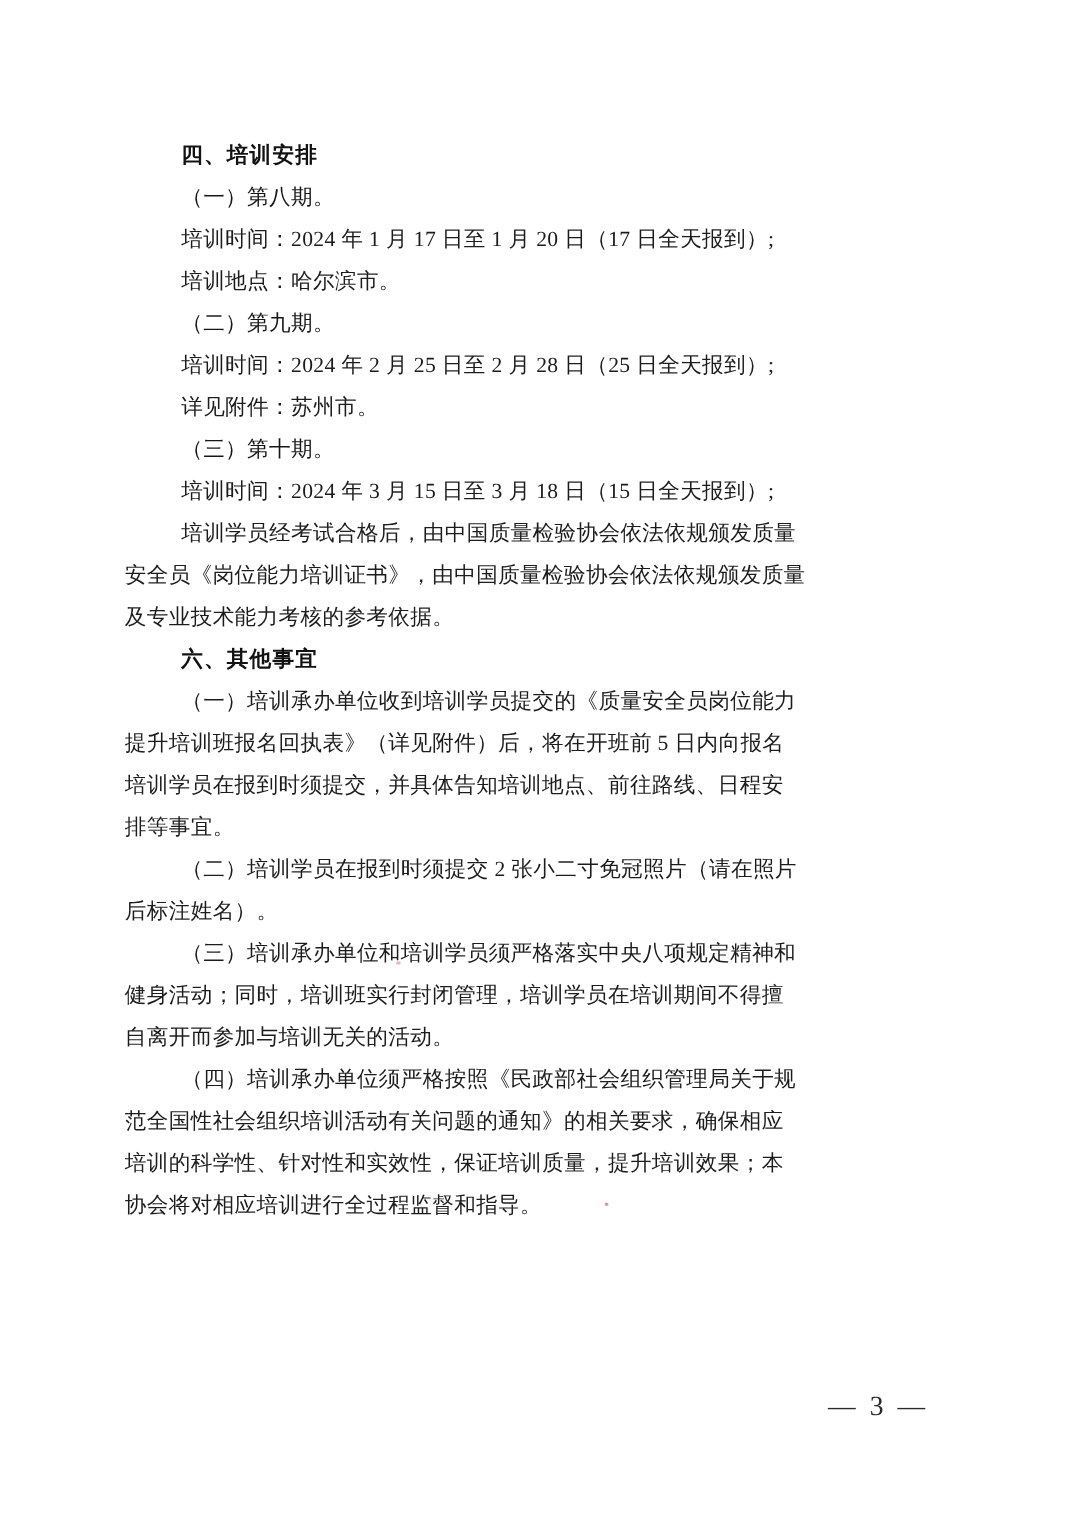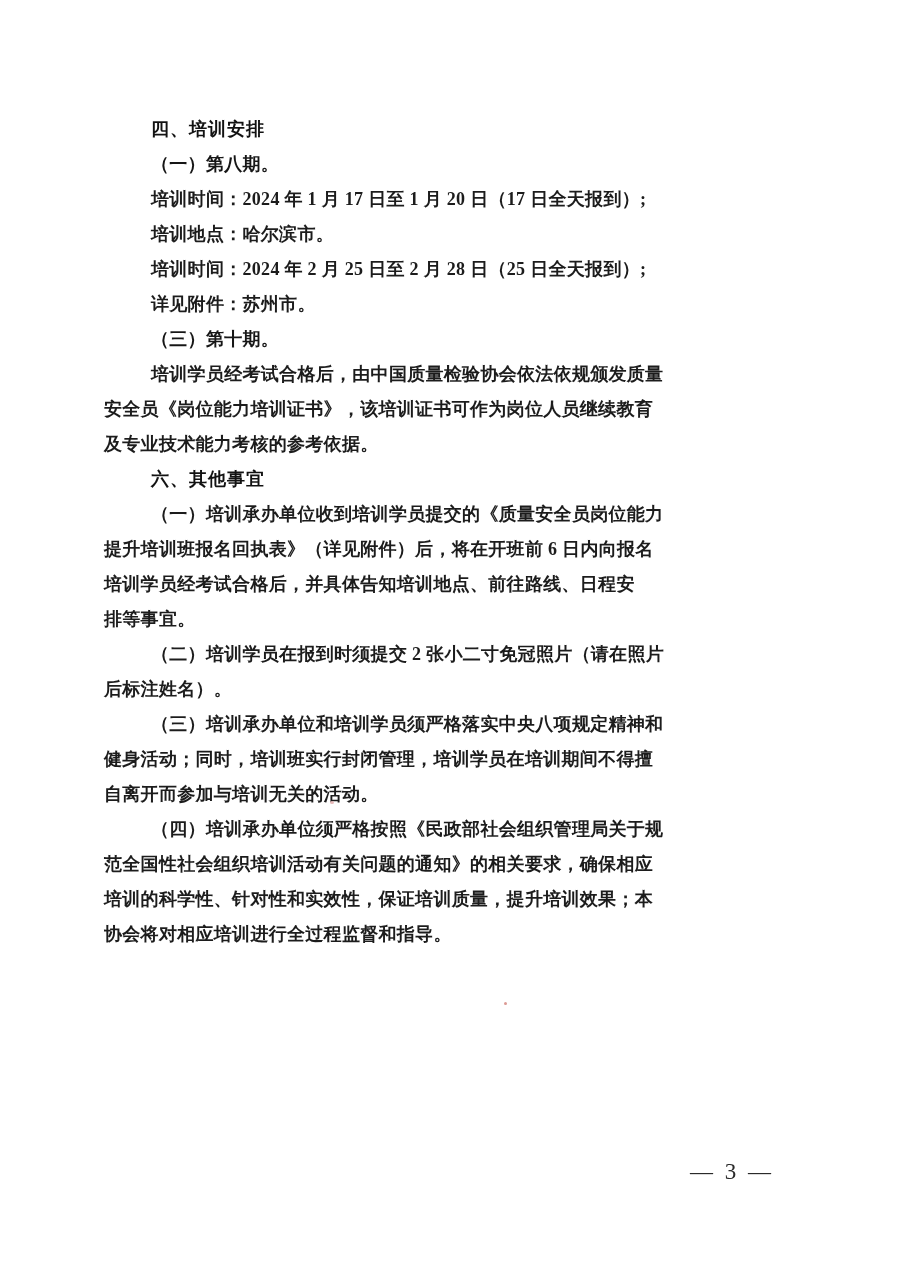--- a/index.html
+++ b/index.html
@@ -17,29 +17,29 @@
     color: #1c1c1c;
   }
   .doc {
     position: absolute;
     left: 104px;
     top: 112px;
     width: 706px;
     font-size: 18px;
     line-height: 35px;
   }
-  .line { white-space: nowrap; letter-spacing: 0.3px; font-weight: bold; }
+  .line { white-space: nowrap; letter-spacing: 0.3px; }
   .ind { text-indent: 47px; }
   .h {
     font-weight: 700;
     color: #121212;
     font-family: "Liberation Sans", "DejaVu Sans", sans-serif;
     letter-spacing: 1px;
   }
-  .sub { font-weight: 700; color: #161616; }
+  .sub { font-weight: 400; color: #161616; }
   .pagenum {
     position: absolute;
     left: 690px;
     top: 1159px;
     font-size: 23px;
     color: #2a2a2a;
     letter-spacing: 3px;
     white-space: nowrap;
   }
   .speck { position: absolute; border-radius: 50%; }
@@ -51,34 +51,36 @@
 
 <div class="page">
   <div class="doc">
 
     <div class="line ind h">四、培训安排</div>
 
     <div class="line ind sub">（一）第八期。</div>
     <div class="line ind">培训时间：2024 年 1 月 17 日至 1 月 20 日（17 日全天报到）;</div>
     <div class="line ind">培训地点：哈尔滨市。</div>
 
+    <div class="line ind sub">（二）第九期。</div>
     <div class="line ind">培训时间：2024 年 2 月 25 日至 2 月 28 日（25 日全天报到）;</div>
     <div class="line ind">详见附件：苏州市。</div>
 
     <div class="line ind sub">（三）第十期。</div>
+    <div class="line ind">培训时间：2024 年 3 月 15 日至 3 月 18 日（15 日全天报到）;</div>
 
     <div class="line ind">培训学员经考试合格后，由中国质量检验协会依法依规颁发质量</div>
-    <div class="line">安全员《岗位能力培训证书》，该培训证书可作为岗位人员继续教育</div>
+    <div class="line">安全员《岗位能力培训证书》，由中国质量检验协会依法依规颁发质量</div>
     <div class="line">及专业技术能力考核的参考依据。</div>
 
     <div class="line ind h">六、其他事宜</div>
 
     <div class="line ind">（一）培训承办单位收到培训学员提交的《质量安全员岗位能力</div>
-    <div class="line">提升培训班报名回执表》（详见附件）后，将在开班前 6 日内向报名</div>
-    <div class="line">培训学员经考试合格后，并具体告知培训地点、前往路线、日程安</div>
+    <div class="line">提升培训班报名回执表》（详见附件）后，将在开班前 5 日内向报名</div>
+    <div class="line">培训学员在报到时须提交，并具体告知培训地点、前往路线、日程安</div>
     <div class="line">排等事宜。</div>
 
     <div class="line ind">（二）培训学员在报到时须提交 2 张小二寸免冠照片（请在照片</div>
     <div class="line">后标注姓名）。</div>
 
     <div class="line ind">（三）培训承办单位和培训学员须严格落实中央八项规定精神和</div>
     <div class="line">健身活动；同时，培训班实行封闭管理，培训学员在培训期间不得擅</div>
     <div class="line">自离开而参加与培训无关的活动。</div>
 
     <div class="line ind">（四）培训承办单位须严格按照《民政部社会组织管理局关于规</div>

